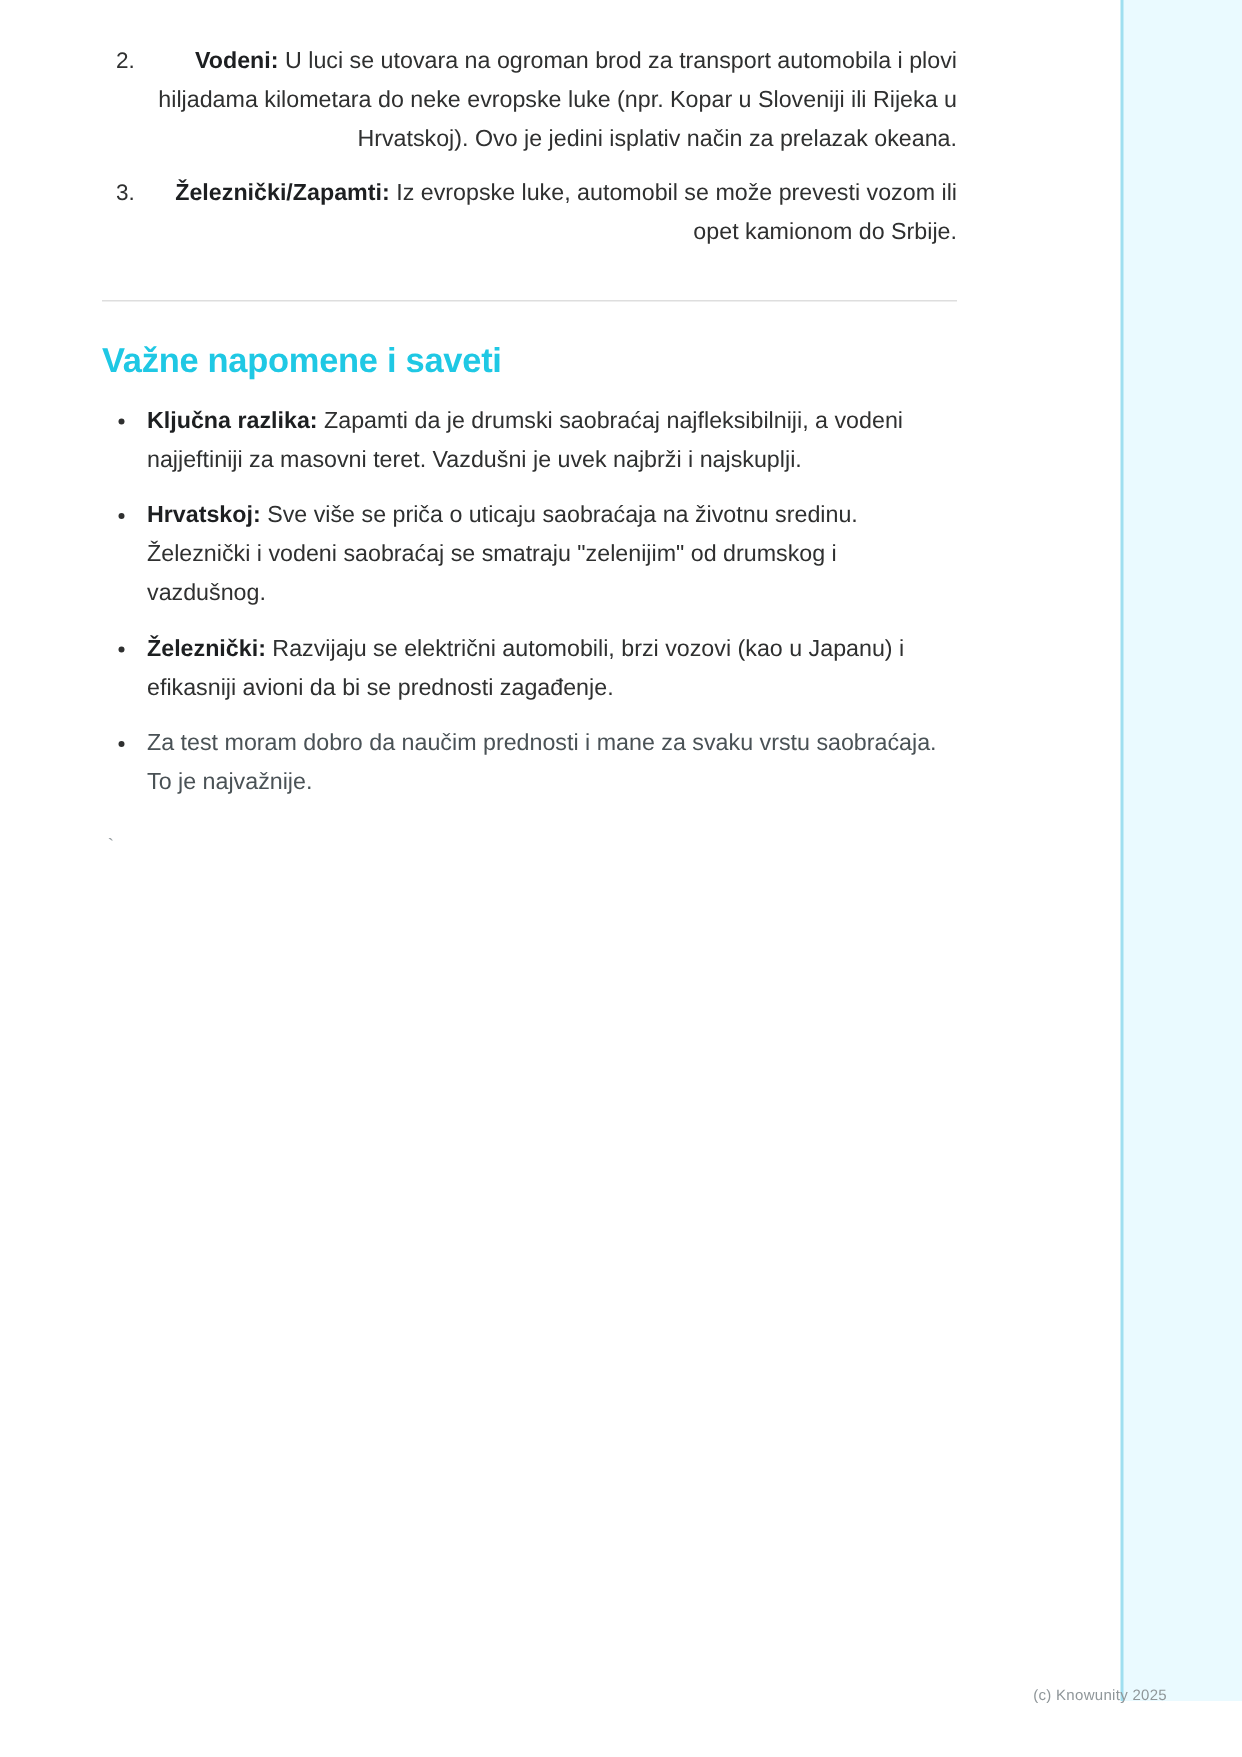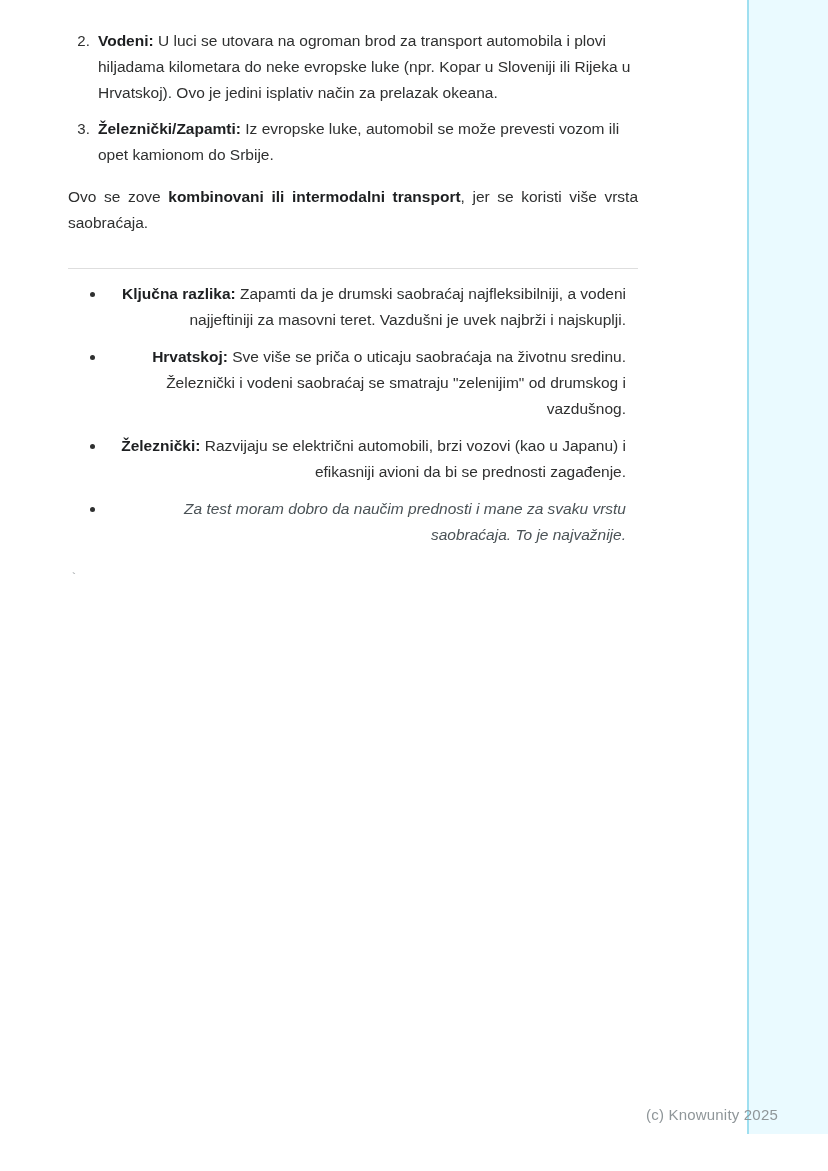--- a/index.html
+++ b/index.html
@@ -52,20 +52,21 @@
     margin: 0;
     padding: 0 0 0 26px;
     list-style: decimal;
   }
   ol.num-list > li {
     font-size: 15.5px;
     line-height: 1.68;
     color: #2f3030;
     margin-bottom: 10px;
     padding-left: 4px;
+    text-align: right;
   }
   ol.num-list > li::marker {
     color: #2f3030;
     font-size: 15px;
   }
   .b {
     font-weight: bold;
     color: #1d1f21;
   }
 
@@ -86,52 +87,50 @@
 
   h2.section-title {
     color: #1fc8e4;
     font-size: 23px;
     font-weight: bold;
     margin: 26px 0 14px 0;
     letter-spacing: -0.2px;
   }
 
   ul.bullets {
-    margin: 12px;
+    margin: 0;
     padding: 0 0 0 26px;
     list-style: disc;
-    text-align: right;
   }
   ul.bullets > li {
     font-size: 15.5px;
     line-height: 1.68;
     color: #2f3030;
     margin-bottom: 11px;
     padding-left: 4px;
   }
   ul.bullets > li::marker {
     color: #2f3030;
   }
   ul.bullets > li.italic {
-    font-style: italic;
     color: #4a5256;
   }
 
   .backtick {
     font-size: 13px;
     color: #9aa0a3;
     margin: 22px 0 0 2px;
     font-family: "Liberation Mono", monospace;
   }
 
   .footer {
     position: absolute;
     right: 50px;
-    bottom: 48px;
-    font-size: 15px;
+    bottom: 35px;
+    font-size: 10px;
     color: #8f9699;
     letter-spacing: 0.2px;
   }
 </style>
 </head>
 <body>
 
 <div class="page">
 
   <div class="side-band"></div>
@@ -141,26 +140,24 @@
 
     <ol class="num-list" start="2">
       <li>
         <span class="b">Vodeni:</span><span> U luci se utovara na ogroman brod za transport automobila i plovi hiljadama kilometara do neke evropske luke (npr. Kopar u Sloveniji ili Rijeka u Hrvatskoj). Ovo je jedini isplativ način za prelazak okeana.</span>
       </li>
       <li>
         <span class="b">Železnički/Zapamti:</span><span> Iz evropske luke, automobil se može prevesti vozom ili opet kamionom do Srbije.</span>
       </li>
     </ol>
 
-    <p class="para">
-      <span>Ovo se zove </span><span class="b">kombinovani ili intermodalni transport</span><span>, jer se koristi više vrsta saobraćaja.</span>
-    </p>
 
     <hr class="divider">
 
+    <h2 class="section-title">Važne napomene i saveti</h2>
 
     <ul class="bullets">
       <li>
         <span class="b">Ključna razlika:</span><span> Zapamti da je drumski saobraćaj najfleksibilniji, a vodeni najjeftiniji za masovni teret. Vazdušni je uvek najbrži i najskuplji.</span>
       </li>
       <li>
         <span class="b">Hrvatskoj:</span><span> Sve više se priča o uticaju saobraćaja na životnu sredinu. Železnički i vodeni saobraćaj se smatraju "zelenijim" od drumskog i vazdušnog.</span>
       </li>
       <li>
         <span class="b">Železnički:</span><span> Razvijaju se električni automobili, brzi vozovi (kao u Japanu) i efikasniji avioni da bi se prednosti zagađenje.</span>

